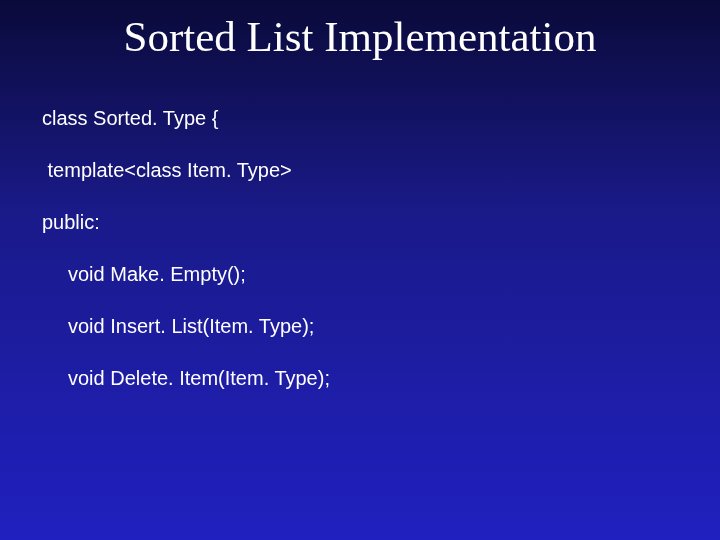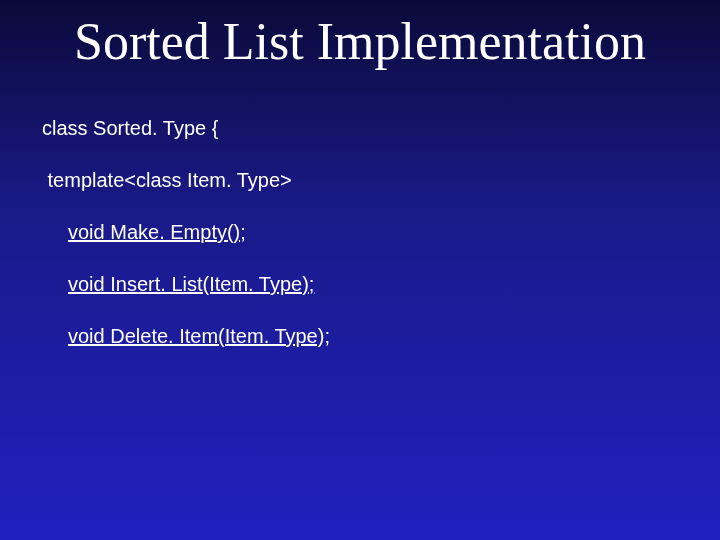--- a/index.html
+++ b/index.html
@@ -9,44 +9,45 @@
     height: 540px;
     overflow: hidden;
   }
   body {
     background: linear-gradient(to bottom, #0a0a3a 0%, #1a1a8a 40%, #2020c0 100%);
     font-family: Arial, Helvetica, sans-serif;
     color: #ffffff;
   }
   .title {
     font-family: "Times New Roman", Times, serif;
-    font-size: 52px;
+    font-size: 43px;
     color: #ffffff;
     text-align: center;
     margin: 12px 0 18px 0;
     font-weight: normal;
   }
   .code {
     font-family: Arial, Helvetica, sans-serif;
     font-size: 20px;
     line-height: 1.3;
     color: #ffffff;
     margin-left: 42px;
     white-space: pre;
   }
-  .ind1 { margin-left: 26px; text-decoration: underline; }
+  .ind1 { margin-left: 26px; }
 </style>
 </head>
 <body>
 
 <div class="title">Sorted List Implementation</div>
 
 <div class="code">
 <div>class Sorted. Type {</div>
 <div> template&lt;class Item. Type&gt;</div>
+<div>public:</div>
 <div class="ind1">void Make. Empty();</div>
 <div class="ind1">void Insert. List(Item. Type);</div>
 <div class="ind1">void Delete. Item(Item. Type);</div>
 
 
 
 
 
 
 

